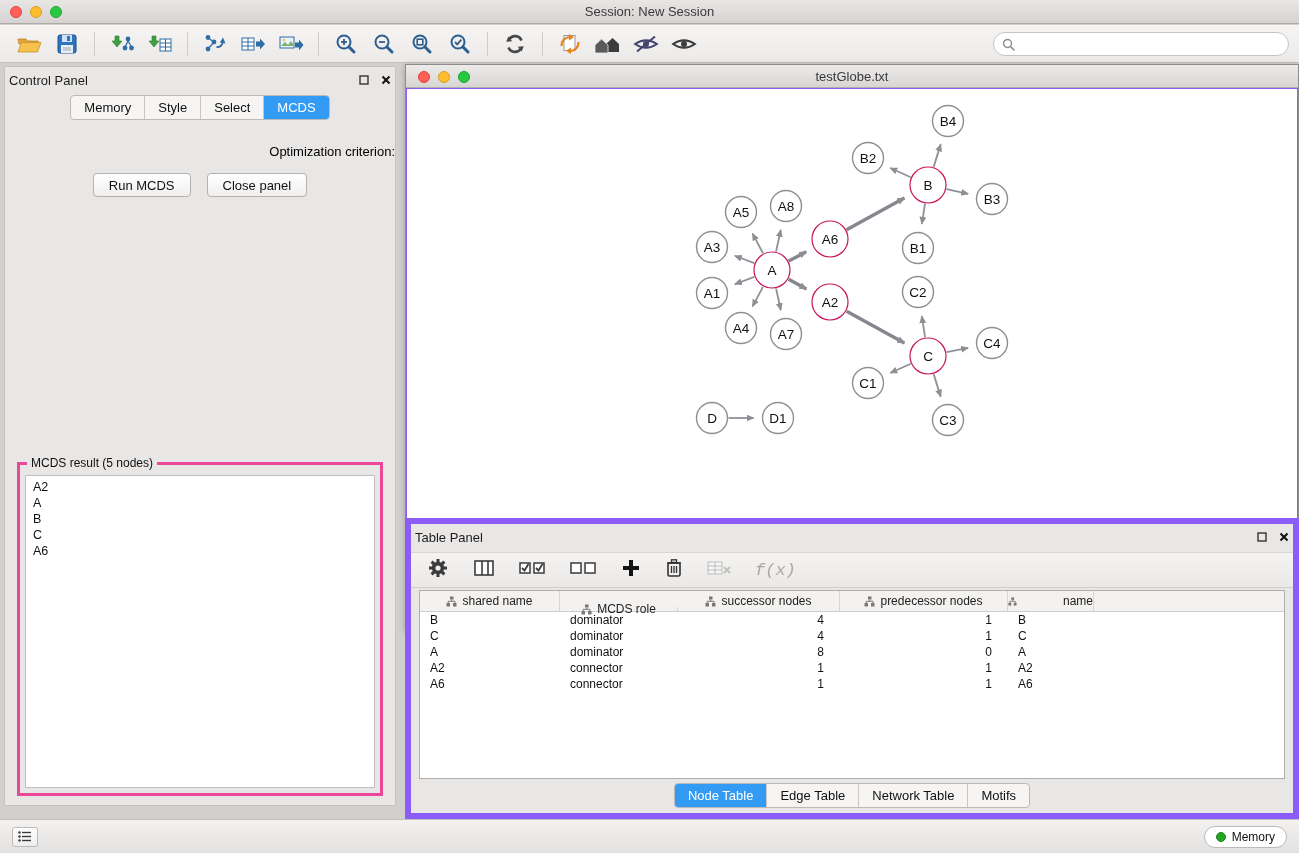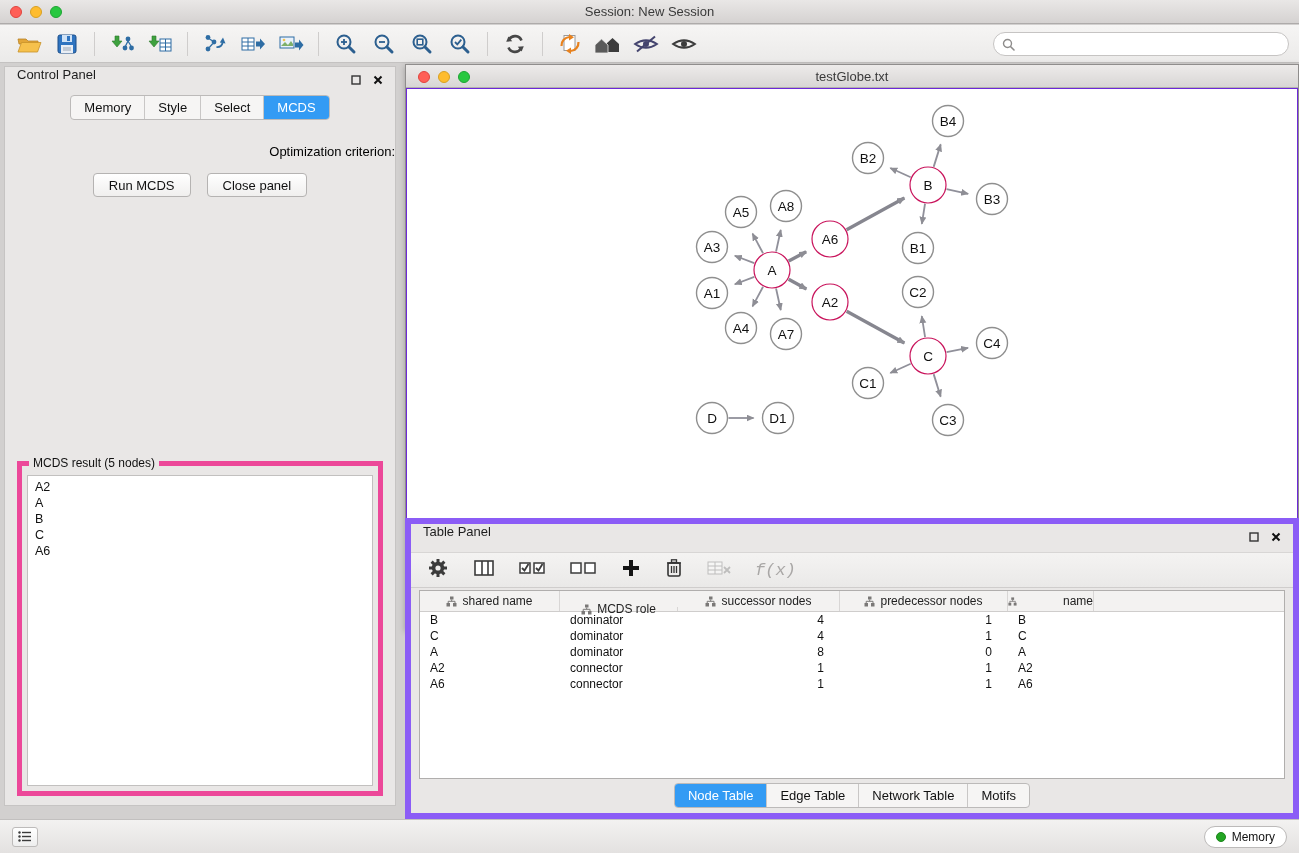--- a/index.html
+++ b/index.html
@@ -17,42 +17,42 @@
 
   
   .toolbar{position:absolute;top:25px;left:0;right:0;height:38px;background:linear-gradient(#f6f5f4,#ebeae9);border-bottom:1px solid #c4c2c1;display:flex;align-items:center;padding:0 10px}
   .tbtn{width:38px;height:30px;display:flex;align-items:center;justify-content:center;border-radius:4px;flex:0 0 auto}
   .tsep{width:1px;height:24px;background:#cfcdcc;margin:0 8px;flex:0 0 auto}
   .search{position:absolute;right:10px;top:7px;width:296px;height:24px;border:1px solid #c6c4c3;border-radius:12px;background:#fff;display:flex;align-items:center;padding:0 8px;gap:5px}
   .search input{border:none;outline:none;flex:1;font-size:13px;background:transparent;font-family:"Liberation Sans",sans-serif}
 
   
   .control-panel{position:absolute;left:4px;top:66px;width:392px;height:740px;background:#e9e7e6;border:1px solid #c6c4c3}
-  .panel-header{height:26px;display:flex;padding:0 12px;font-size:13px;color:#1d1d1d}
+  .panel-header{height:26px;display:flex;align-items:center;padding:0 4px;font-size:13px;color:#1d1d1d}
   .panel-headicons{margin-left:auto;display:flex;gap:12px;align-items:center}
   .seg-row{display:flex;justify-content:center;margin-top:2px}
   .seg{display:inline-flex;border:1px solid #bcbab9;border-radius:4px;overflow:hidden;background:#f6f5f4}
   .seg .tab{padding:4px 13px;font-size:13px;color:#111;border-right:1px solid #c9c7c6;cursor:default;white-space:nowrap}
   .seg .tab:last-child{border-right:none}
   .seg .tab.selected{background:#339bf4;color:#fff}
   .opt-label{text-align:right;margin-top:24px;font-size:13px;color:#000000}
   .dropdown{margin:11px auto 0;width:314px;height:23px;background:#fff;border:1px solid #b0aead;border-radius:4px;display:flex;align-items:center}
   .dropdown .val{flex:1;font-size:12.5px;padding:0 8px;white-space:nowrap;overflow:hidden;color:#111}
   .stepper{width:19px;height:23px;margin:-1px -1px -1px 0;background:linear-gradient(#7cb9fa,#2277ee);border:1px solid #1d64c8;border-radius:0 4px 4px 0;display:flex;flex-direction:column;align-items:center;justify-content:center;gap:2px}
   .arrow-up{width:0;height:0;border-left:3.5px solid transparent;border-right:3.5px solid transparent;border-bottom:4px solid #fff}
   .arrow-down{width:0;height:0;border-left:3.5px solid transparent;border-right:3.5px solid transparent;border-top:4px solid #fff}
   .btn-row{display:flex;justify-content:center;gap:16px;margin-top:14px}
   .button{height:24px;padding:0 15px;font-size:13px;color:#111;background:linear-gradient(#ffffff,#f0efee);border:1px solid #b5b3b2;border-radius:4px}
-  fieldset.result{position:absolute;left:12px;right:12px;top:389px;height:340px;border:5px solid #ec4899;padding:5px;background:transparent}
+  fieldset.result{position:absolute;left:12px;right:12px;top:389px;height:340px;border:3px solid #ec4899;padding:5px;background:transparent}
   fieldset.result legend{font-size:12px;color:#111;padding:0 4px;margin-left:2px}
   .result-box{background:#fff;border:1px solid #c2c0bf;width:100%;height:100%;padding:3px 7px;overflow:auto}
   .result-item{font-size:12.5px;line-height:16px;color:#111}
 
   
-  .network-window{position:absolute;left:405px;top:64px;width:894px;height:566px;background:#6d28d9;border:1px solid #8f8d8c;box-shadow:0 2px 6px rgba(0,0,0,.25)}
+  .network-window{position:absolute;left:405px;top:64px;width:894px;height:566px;background:#8b5cf6;border:1px solid #8f8d8c;box-shadow:0 2px 6px rgba(0,0,0,.25)}
   .nw-titlebar{height:23px;background:linear-gradient(#edebea,#d8d6d5);border-bottom:1px solid #b2b0af;position:relative;display:flex;align-items:center;justify-content:center}
   .nw-titlebar .lights{top:5.5px;left:12px}
   .canvas{position:absolute;top:24px;left:1px;right:1px;bottom:1px;background:#fff;overflow:hidden}
   svg.graph{position:absolute;left:0;top:0}
   .edge{stroke:#90909a;stroke-width:1.8;fill:none}
   .edge.bold{stroke:#86868f;stroke-width:3.4}
   .gnode circle{fill:#fff;stroke:#8f8f8f;stroke-width:1.4}
   .gnode.selected circle{stroke:#c9145c;stroke-width:1.2}
   .gnode text{font-size:13.5px;fill:#111;text-anchor:middle;font-family:"Liberation Sans",sans-serif}
   .resize-corner{position:absolute;right:2px;bottom:2px;width:12px;height:12px}

